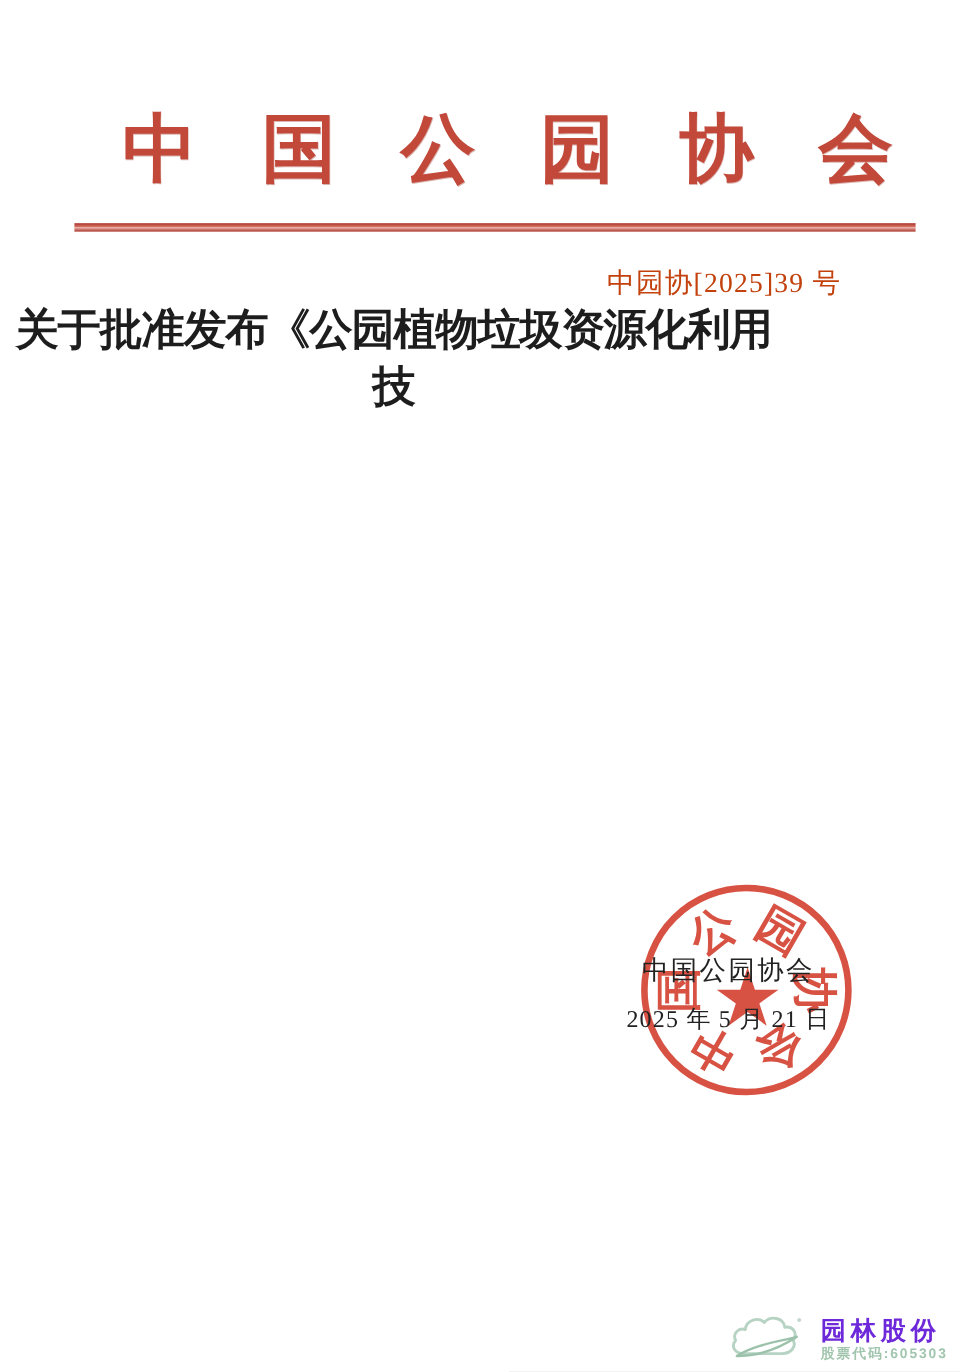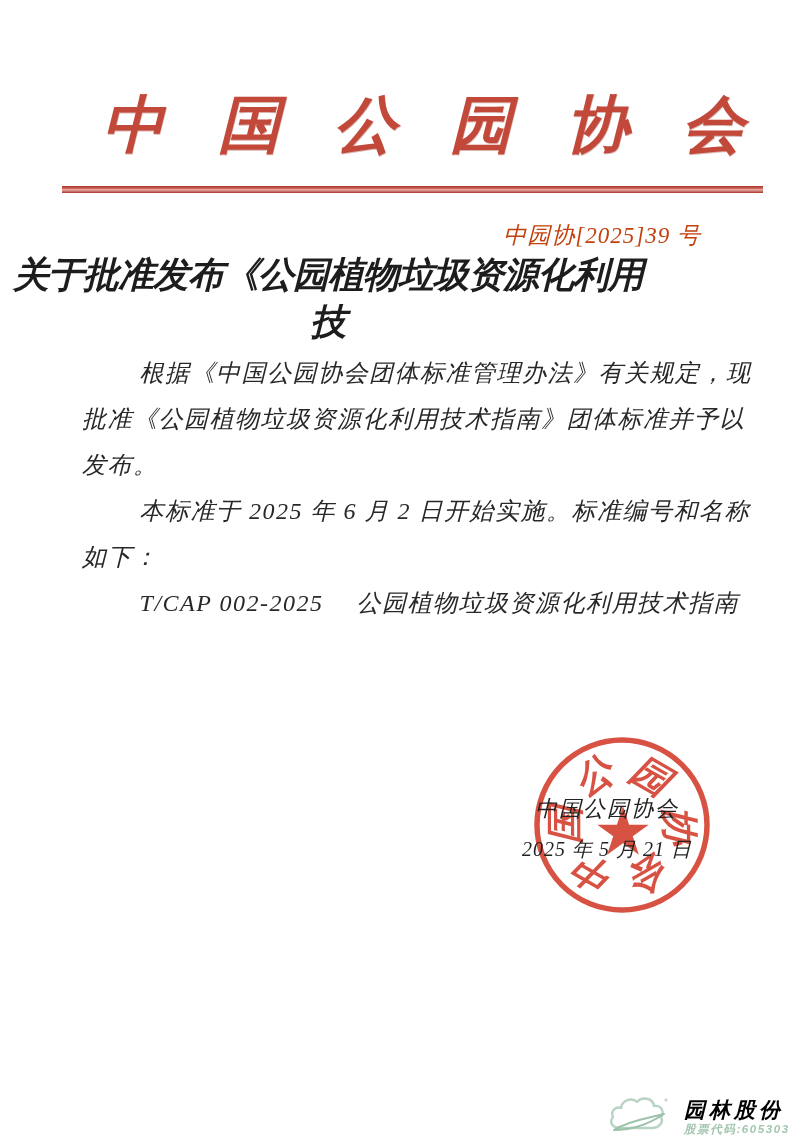--- a/index.html
+++ b/index.html
@@ -9,21 +9,20 @@
   }
   .page {
     position: relative;
     width: 800px;
     height: 1143px;
     margin: 0 auto;
     background: #ffffff;
     overflow: hidden;
     font-family: "Liberation Serif", serif;
     color: #262626;
-    font-style: italic;
   }
   
   .org-title {
     position: absolute;
     top: 90px;
     left: 102px;
     font-size: 62px;
     line-height: 70px;
     font-weight: 600;
     letter-spacing: 54px;
@@ -127,21 +126,21 @@
     display: flex;
     align-items: flex-end;
   }
   .wm-logo { width: 72px; height: 48px; }
   .wm-text { margin-left: 6px; padding-bottom: 2px; }
   .wm-company {
     font-family: "Liberation Sans", sans-serif;
     font-size: 21px;
     font-weight: bold;
     letter-spacing: 4px;
-    color: #000000;
+    color: #6d28d9;
     line-height: 24px;
     white-space: nowrap;
   }
   .wm-code {
     font-family: "Liberation Sans", sans-serif;
     font-size: 11.5px;
     font-weight: bold;
     letter-spacing: 1.6px;
     color: #a2c5ae;
     line-height: 14px;
@@ -156,28 +155,20 @@
   <div class="org-title">中国公园协会</div>
 
   <div class="red-rule"></div>
 
   <div class="doc-number">中园协[2025]39 号</div>
 
   <h1 class="doc-title">
     <span>关于批准发布《公园植物垃圾资源化利用技</span><br>
   </h1>
 
-  <div class="doc-body">
-    <div class="line indent">根据《中国公园协会团体标准管理办法》有关规定，现</div>
-    <div class="line">批准《公园植物垃圾资源化利用技术指南》团体标准并予以</div>
-    <div class="line">发布。</div>
-    <div class="line indent">本标准于 2025 年 6 月 2 日开始实施。标准编号和名称</div>
-    <div class="line">如下：</div>
-    <div class="line indent">T/CAP 002-2025　 公园植物垃圾资源化利用技术指南</div>
-  </div>
 
   <div class="sign-org">中国公园协会</div>
   <div class="sign-date">2025 年 5 月 21 日</div>
 
   <svg class="seal" viewBox="0 0 184 184">
     <circle cx="92" cy="92" r="85" fill="none" stroke="#d23b2a" stroke-width="5.5"></circle>
 
     <polygon transform="translate(93,100)" points="0,-27 6.1,-8.3 25.7,-8.3 9.8,3.2 15.9,21.8 0,10.3 -15.9,21.8 -9.8,3.2 -25.7,-8.3 -6.1,-8.3" fill="#d23b2a"></polygon>
 
     <g transform="translate(92,92)" fill="#d23b2a" font-size="38" text-anchor="middle">

